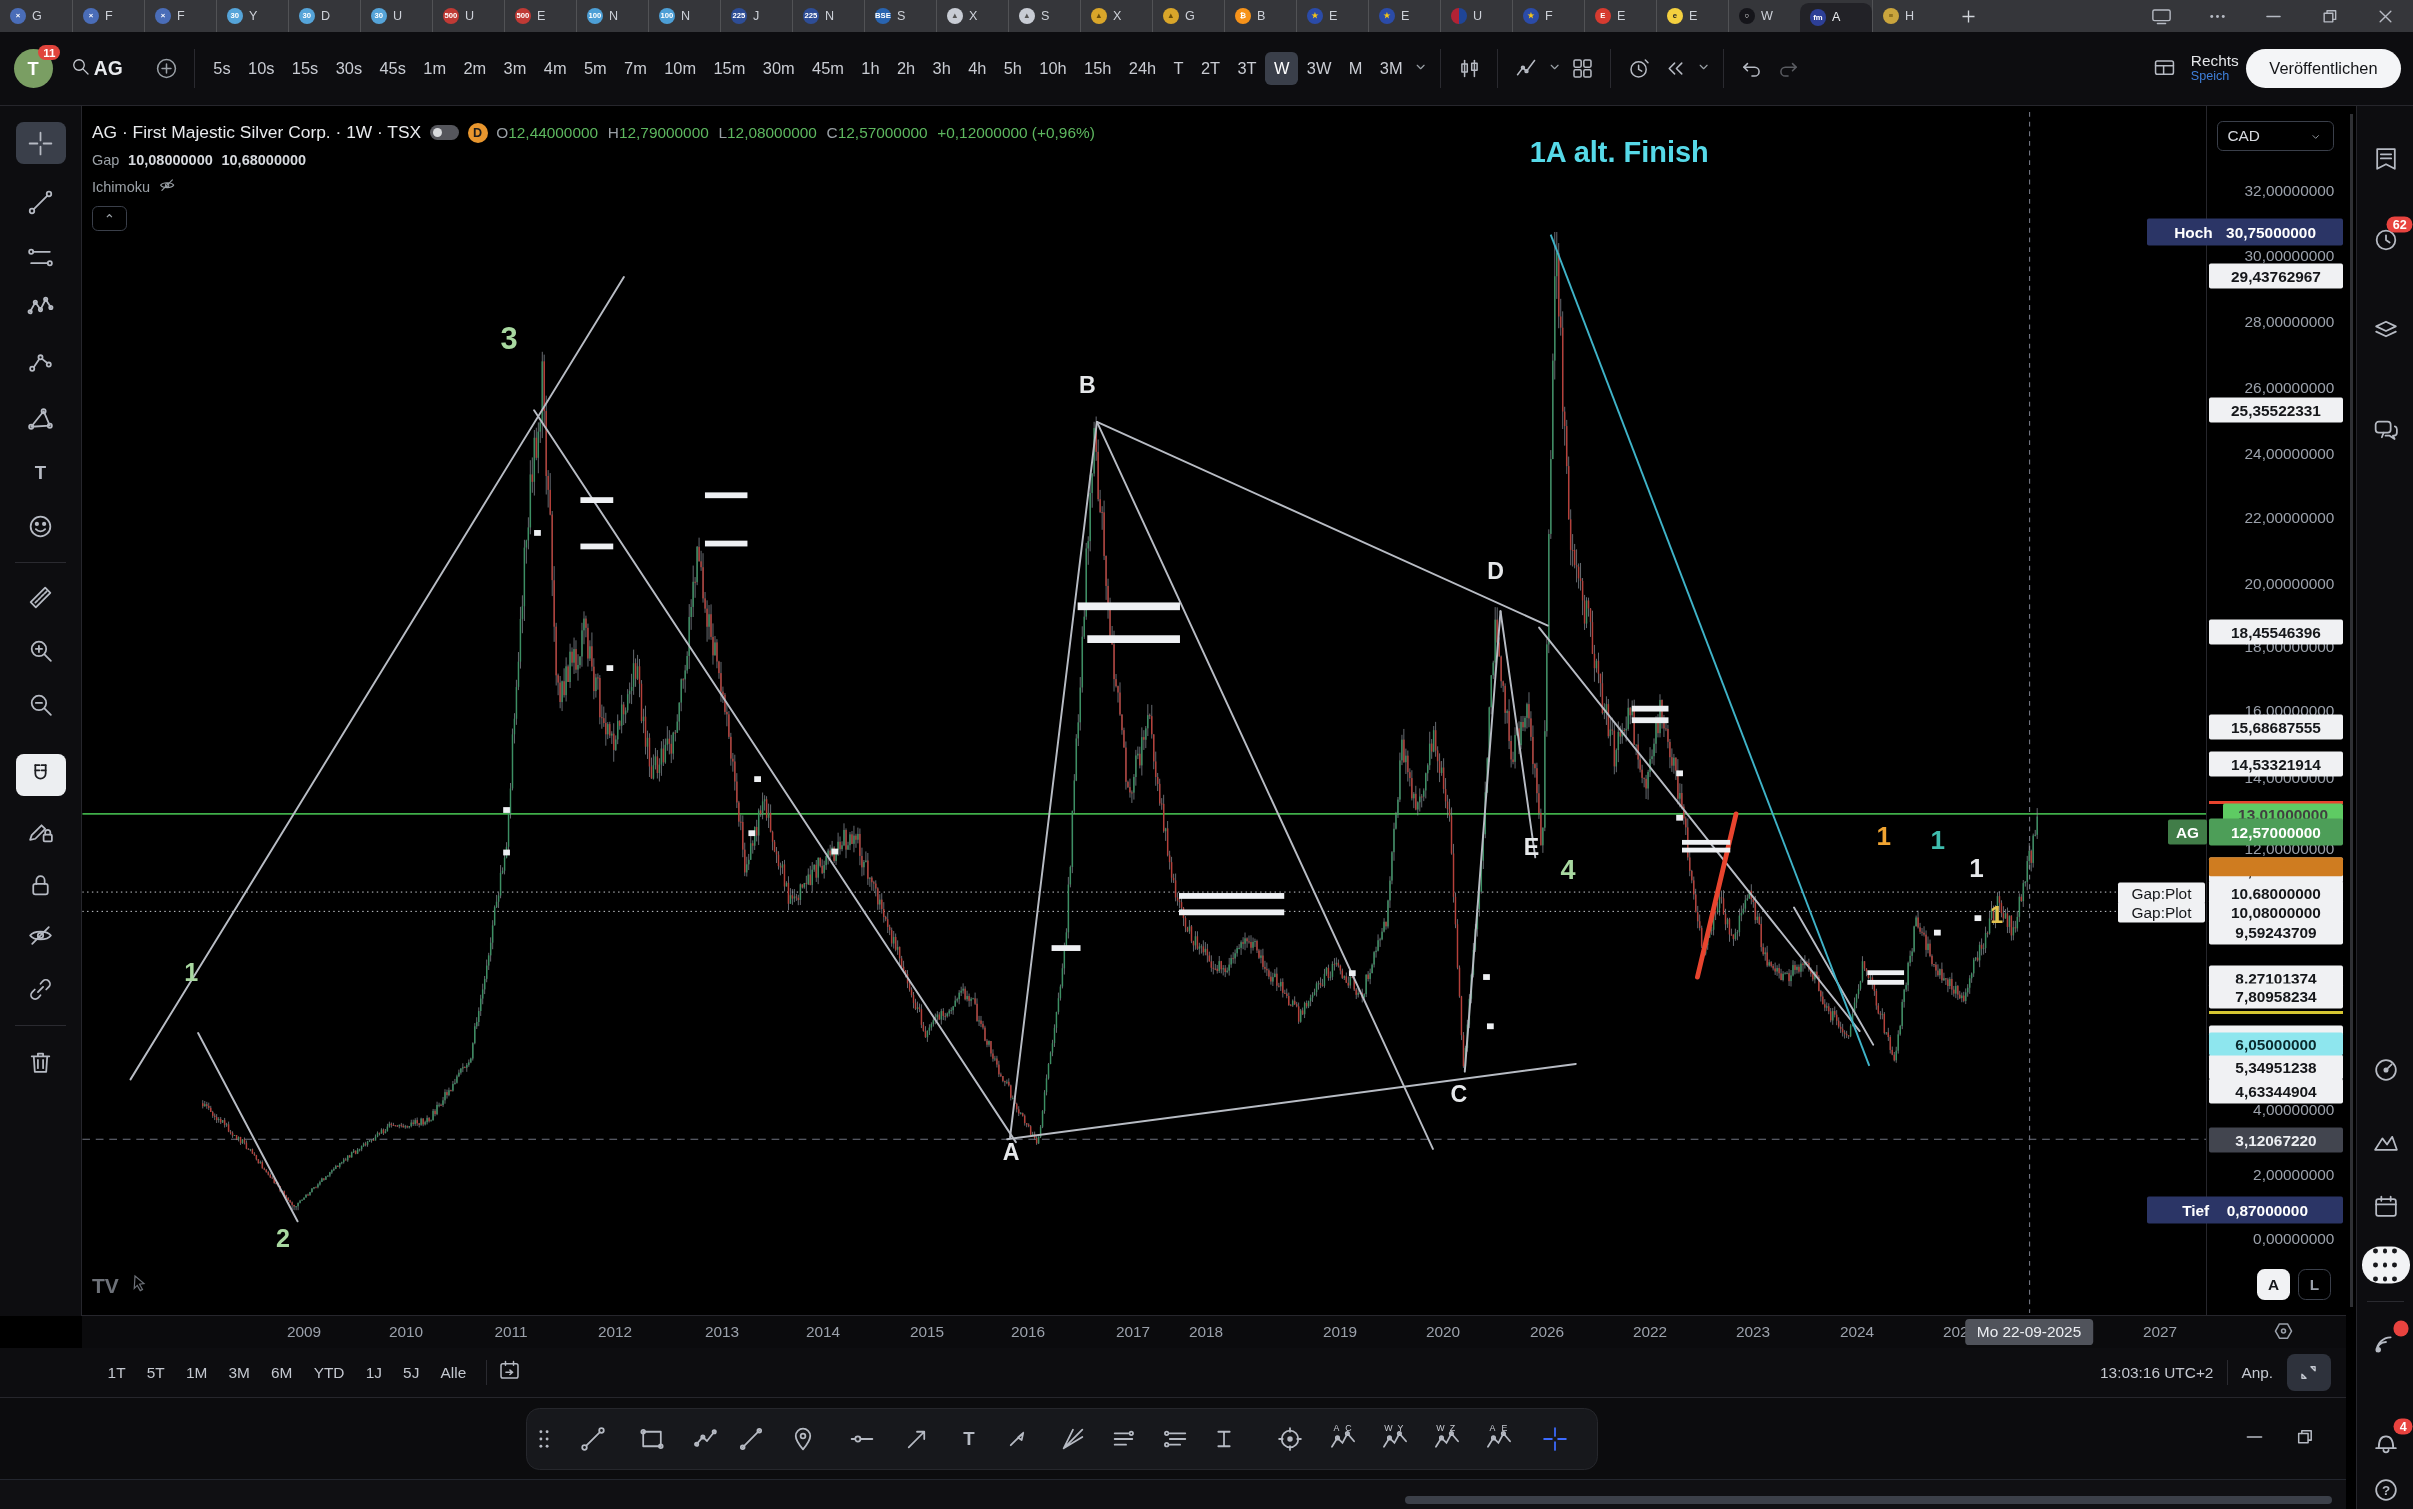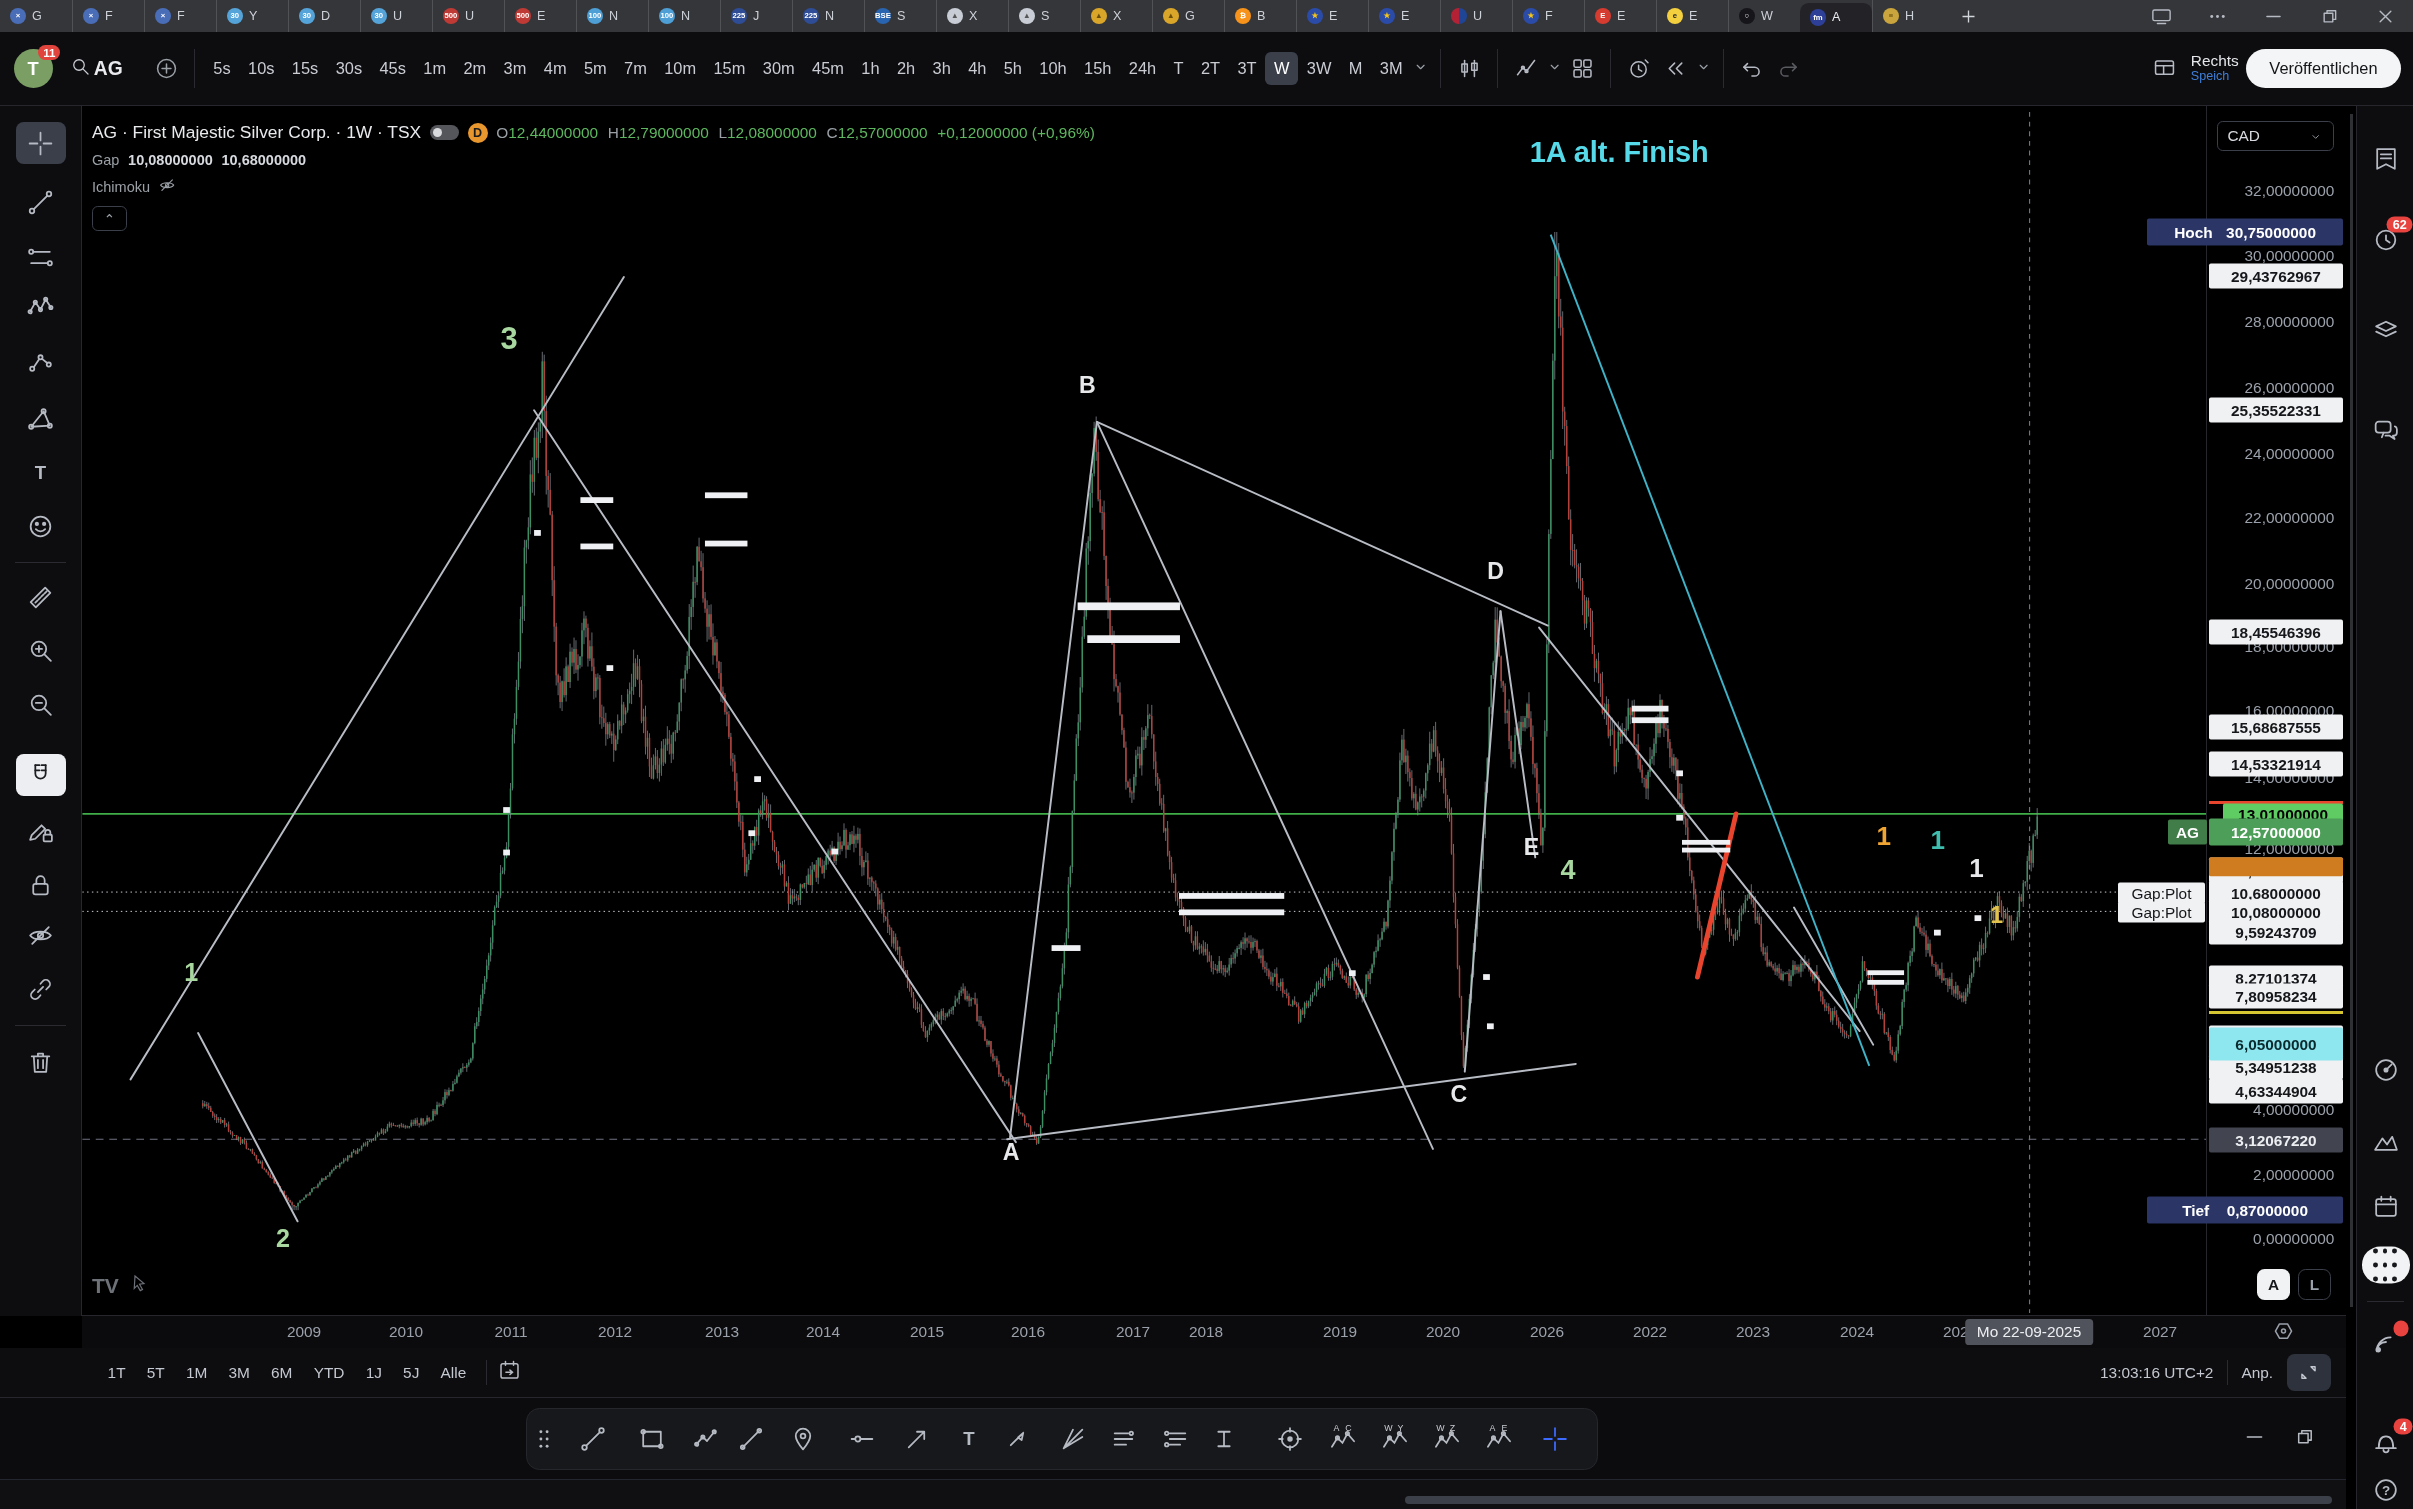--- a/index.html
+++ b/index.html
@@ -2464,25 +2464,25 @@
       <div class="pbadge" style="top:985px">4,63344904</div>
       <div class="cbadge" style="left:-60px;right:2.9px;top:126px;height:27px;background:#2b3566;color:#fff;gap:13.5px">
         <span>Hoch</span>
         <span>30,75000000</span>
       </div>
       <div class="cbadge" style="left:-60px;right:2.9px;top:1104px;height:27px;background:#2b3566;color:#fff;gap:17.4px">
         <span>Tief</span>
         <span>0,87000000</span>
       </div>
       <div style="position:absolute;left:1.9px;right:2.9px;top:695px;height:2.9px;background:#e8442e"></div>
-      <div class="cbadge" style="left:16px;right:2.9px;top:708px;height:21px;background:#5ecb63;color:#000000">13,01000000</div>
+      <div class="cbadge" style="left:16px;right:2.9px;top:708px;height:21px;background:#5ecb63;color:#404040">13,01000000</div>
       <div class="cbadge" style="left:1.9px;right:2.9px;top:761px;height:19.3px;background:#cf7c20;color:#cf7c20">.</div>
       <div class="cbadge" style="left:-39px;width:39px;top:726px;height:25px;background:#417d48;color:#fff">AG</div>
       <div class="cbadge" style="left:1.9px;right:2.9px;top:726px;height:27px;background:#4d9e58;color:#fff">12,57000000</div>
-      <div class="cbadge" style="left:1.9px;right:2.9px;top:938px;height:33px;background:#8ee6ee;color:#0a2a2e">6,05000000</div>
+      <div class="cbadge" style="left:1.9px;right:2.9px;top:938px;height:23px;background:#8ee6ee;color:#0a2a2e">6,05000000</div>
       <div style="position:absolute;left:1.9px;right:2.9px;top:905px;height:2.9px;background:#d5c531"></div>
       <div class="cbadge" style="left:1.9px;right:2.9px;top:1034px;height:25px;background:#42454f;color:#eceef2">3,12067220</div>
       <div class="cbadge" style="left:-89px;width:87px;top:787px;height:21px;background:#f0f1f3;color:#15171a;font-weight:normal">Gap:Plot</div>
       <div class="cbadge" style="left:-89px;width:87px;top:806px;height:21px;background:#f0f1f3;color:#15171a;font-weight:normal">Gap:Plot</div>
       <div id="cadbox">
         <span>CAD</span>
         <svg width="15.4" height="15.4" viewBox="0 0 28 28" fill="none" stroke="#9aa0a6" stroke-width="1.7" stroke-linecap="round" stroke-linejoin="round" style="color:#9aa0a6">
           <path d="M9 12l5 5 5-5"></path>
         </svg>
       </div>

